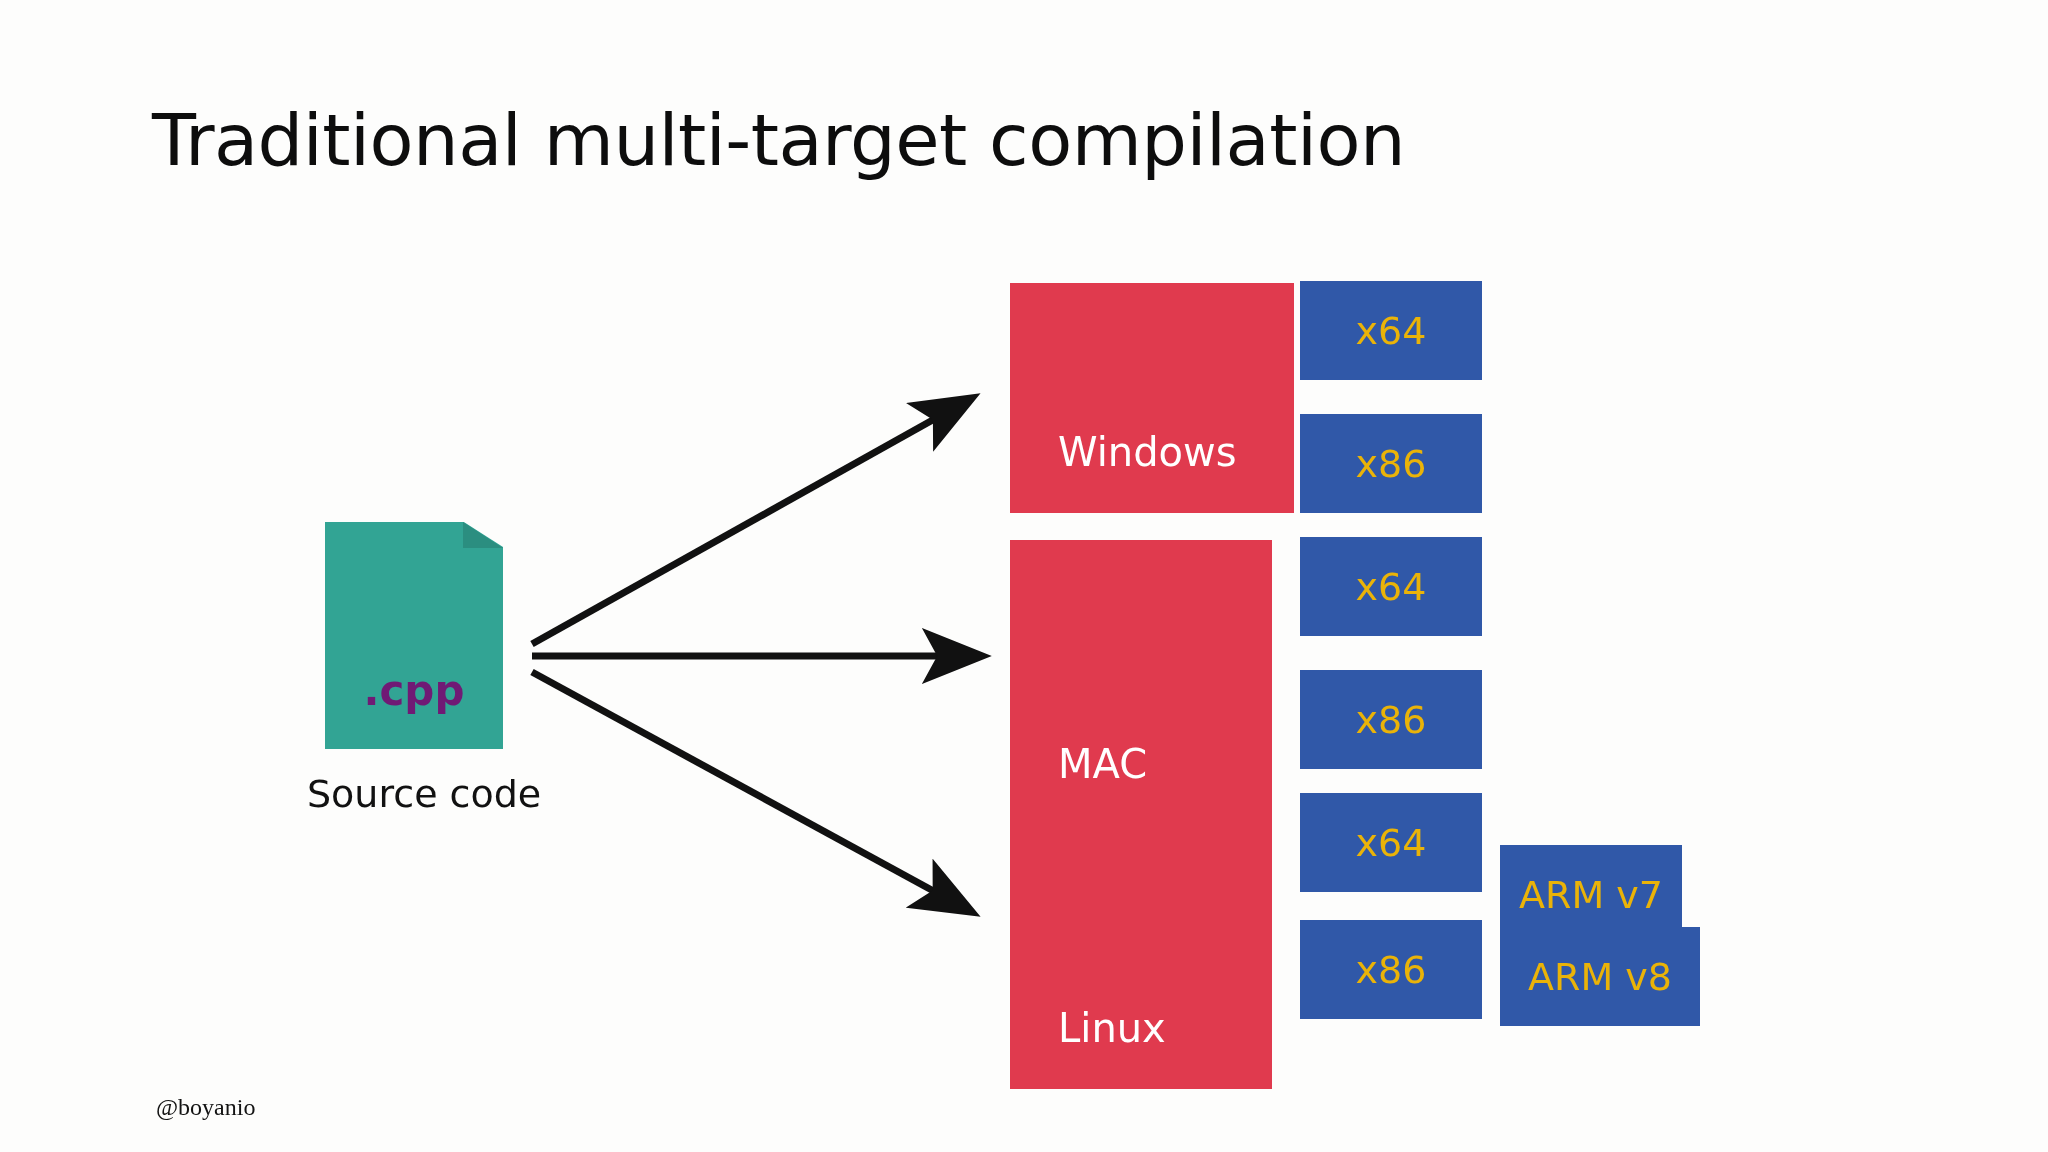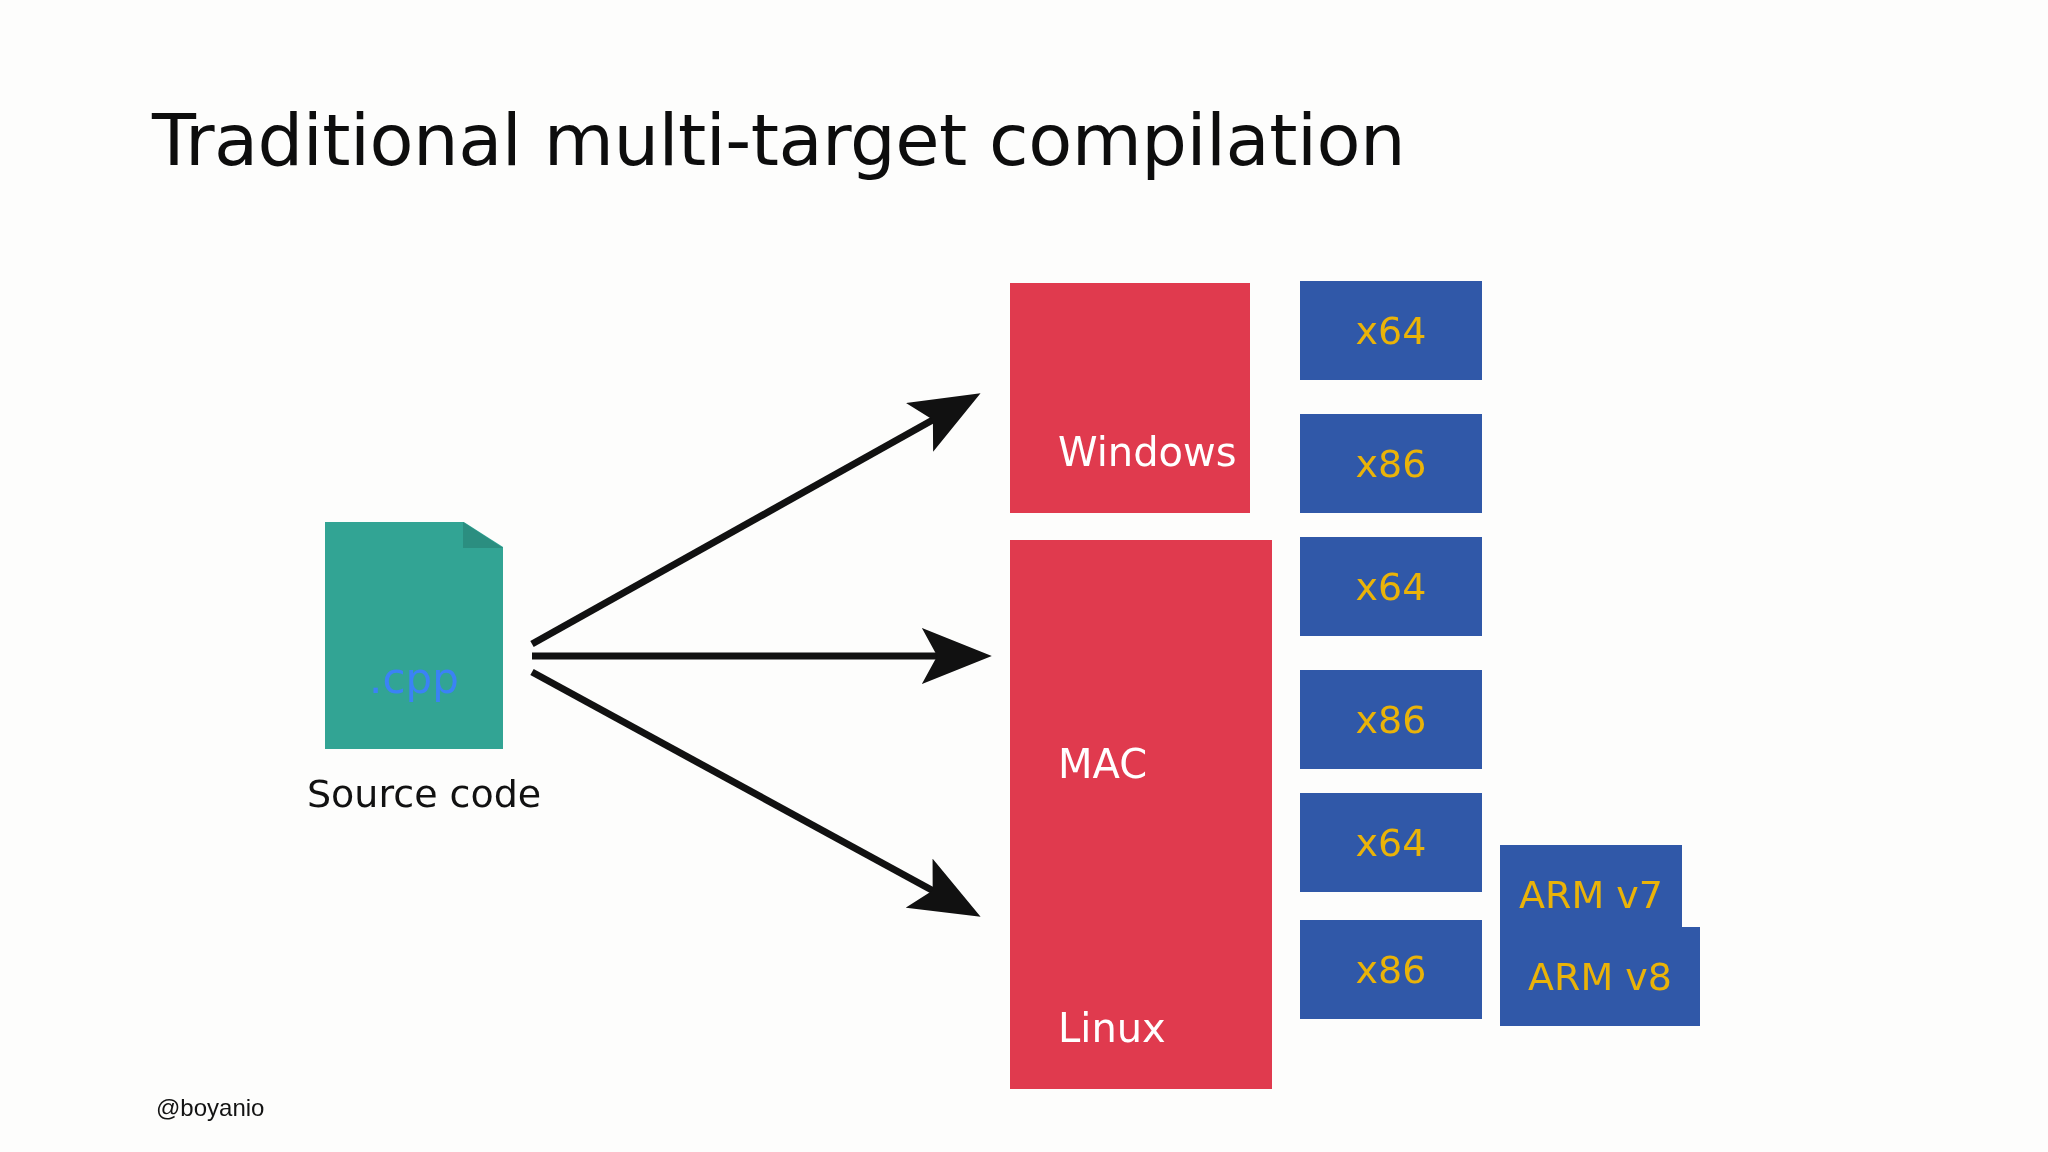--- a/index.html
+++ b/index.html
@@ -74,26 +74,26 @@
   }
   #file-ext {
     position: absolute;
     left: 0;
     top: 0;
     width: 178px;
     height: 227px;
     display: flex;
     align-items: flex-end;
     justify-content: center;
-    padding-bottom: 46px;
+    padding-bottom: 34px;
     box-sizing: border-box;
-    color: #3b82f6;
+    color: #701a75;
     font-size: 42px;
     font-family: "DejaVu Sans", sans-serif;
-    font-weight: 400;
+    font-weight: 700;
     letter-spacing: 0px;
   }
   #source-caption {
     position: absolute;
     left: -18px;
     top: 250px;
     width: 220px;
     text-align: center;
     font-size: 38px;
     color: #111111;
@@ -139,21 +139,21 @@
     letter-spacing: 0px;
   }
 
   
   #footer-handle {
     position: absolute;
     left: 156px;
     top: 1094px;
     font-size: 24px;
     color: #131313;
-    font-family: Liberation Sans, sans-serif;
+    font-family: Liberation Serif, serif;
   }
 </style>
 </head>
 <body>
 
 <div id="slide" style="background: rgb(253, 253, 252);">
 
   <div id="slide-title">Traditional multi-target compilation</div>
 
   <div id="source-group">
@@ -172,21 +172,21 @@
       </marker>
     </defs>
     <g id="arrow-lines" stroke="#111111" stroke-width="7" fill="none" marker-end="url(#ah)">
         <line x1="532" y1="644" x2="972" y2="398" stroke="#111111"></line>
         <line x1="532" y1="656" x2="982" y2="656" stroke="#111111"></line>
         <line x1="532" y1="672" x2="972" y2="912" stroke="#111111"></line>
       </g>
   </svg>
 
   <div id="diagram">
-      <div class="platform-box" style="left: 1010px; top: 283px; width: 240px; height: 230px; background: rgb(224, 58, 78);">
+      <div class="platform-box" style="left: 1010px; top: 283px; width: 284px; height: 230px; background: rgb(224, 58, 78);">
         <span>Windows</span>
       </div>
       <div class="arch-box" style="left: 1300px; top: 281px; width: 182px; height: 99px; background: rgb(48, 88, 168);">
         <span>x64</span>
       </div>
       <div class="arch-box" style="left: 1300px; top: 414px; width: 182px; height: 99px; background: rgb(48, 88, 168);">
         <span>x86</span>
       </div>
       <div class="platform-box" style="left: 1010px; top: 540px; width: 262px; height: 285px; background: rgb(224, 58, 78);">
         <span>MAC</span>

